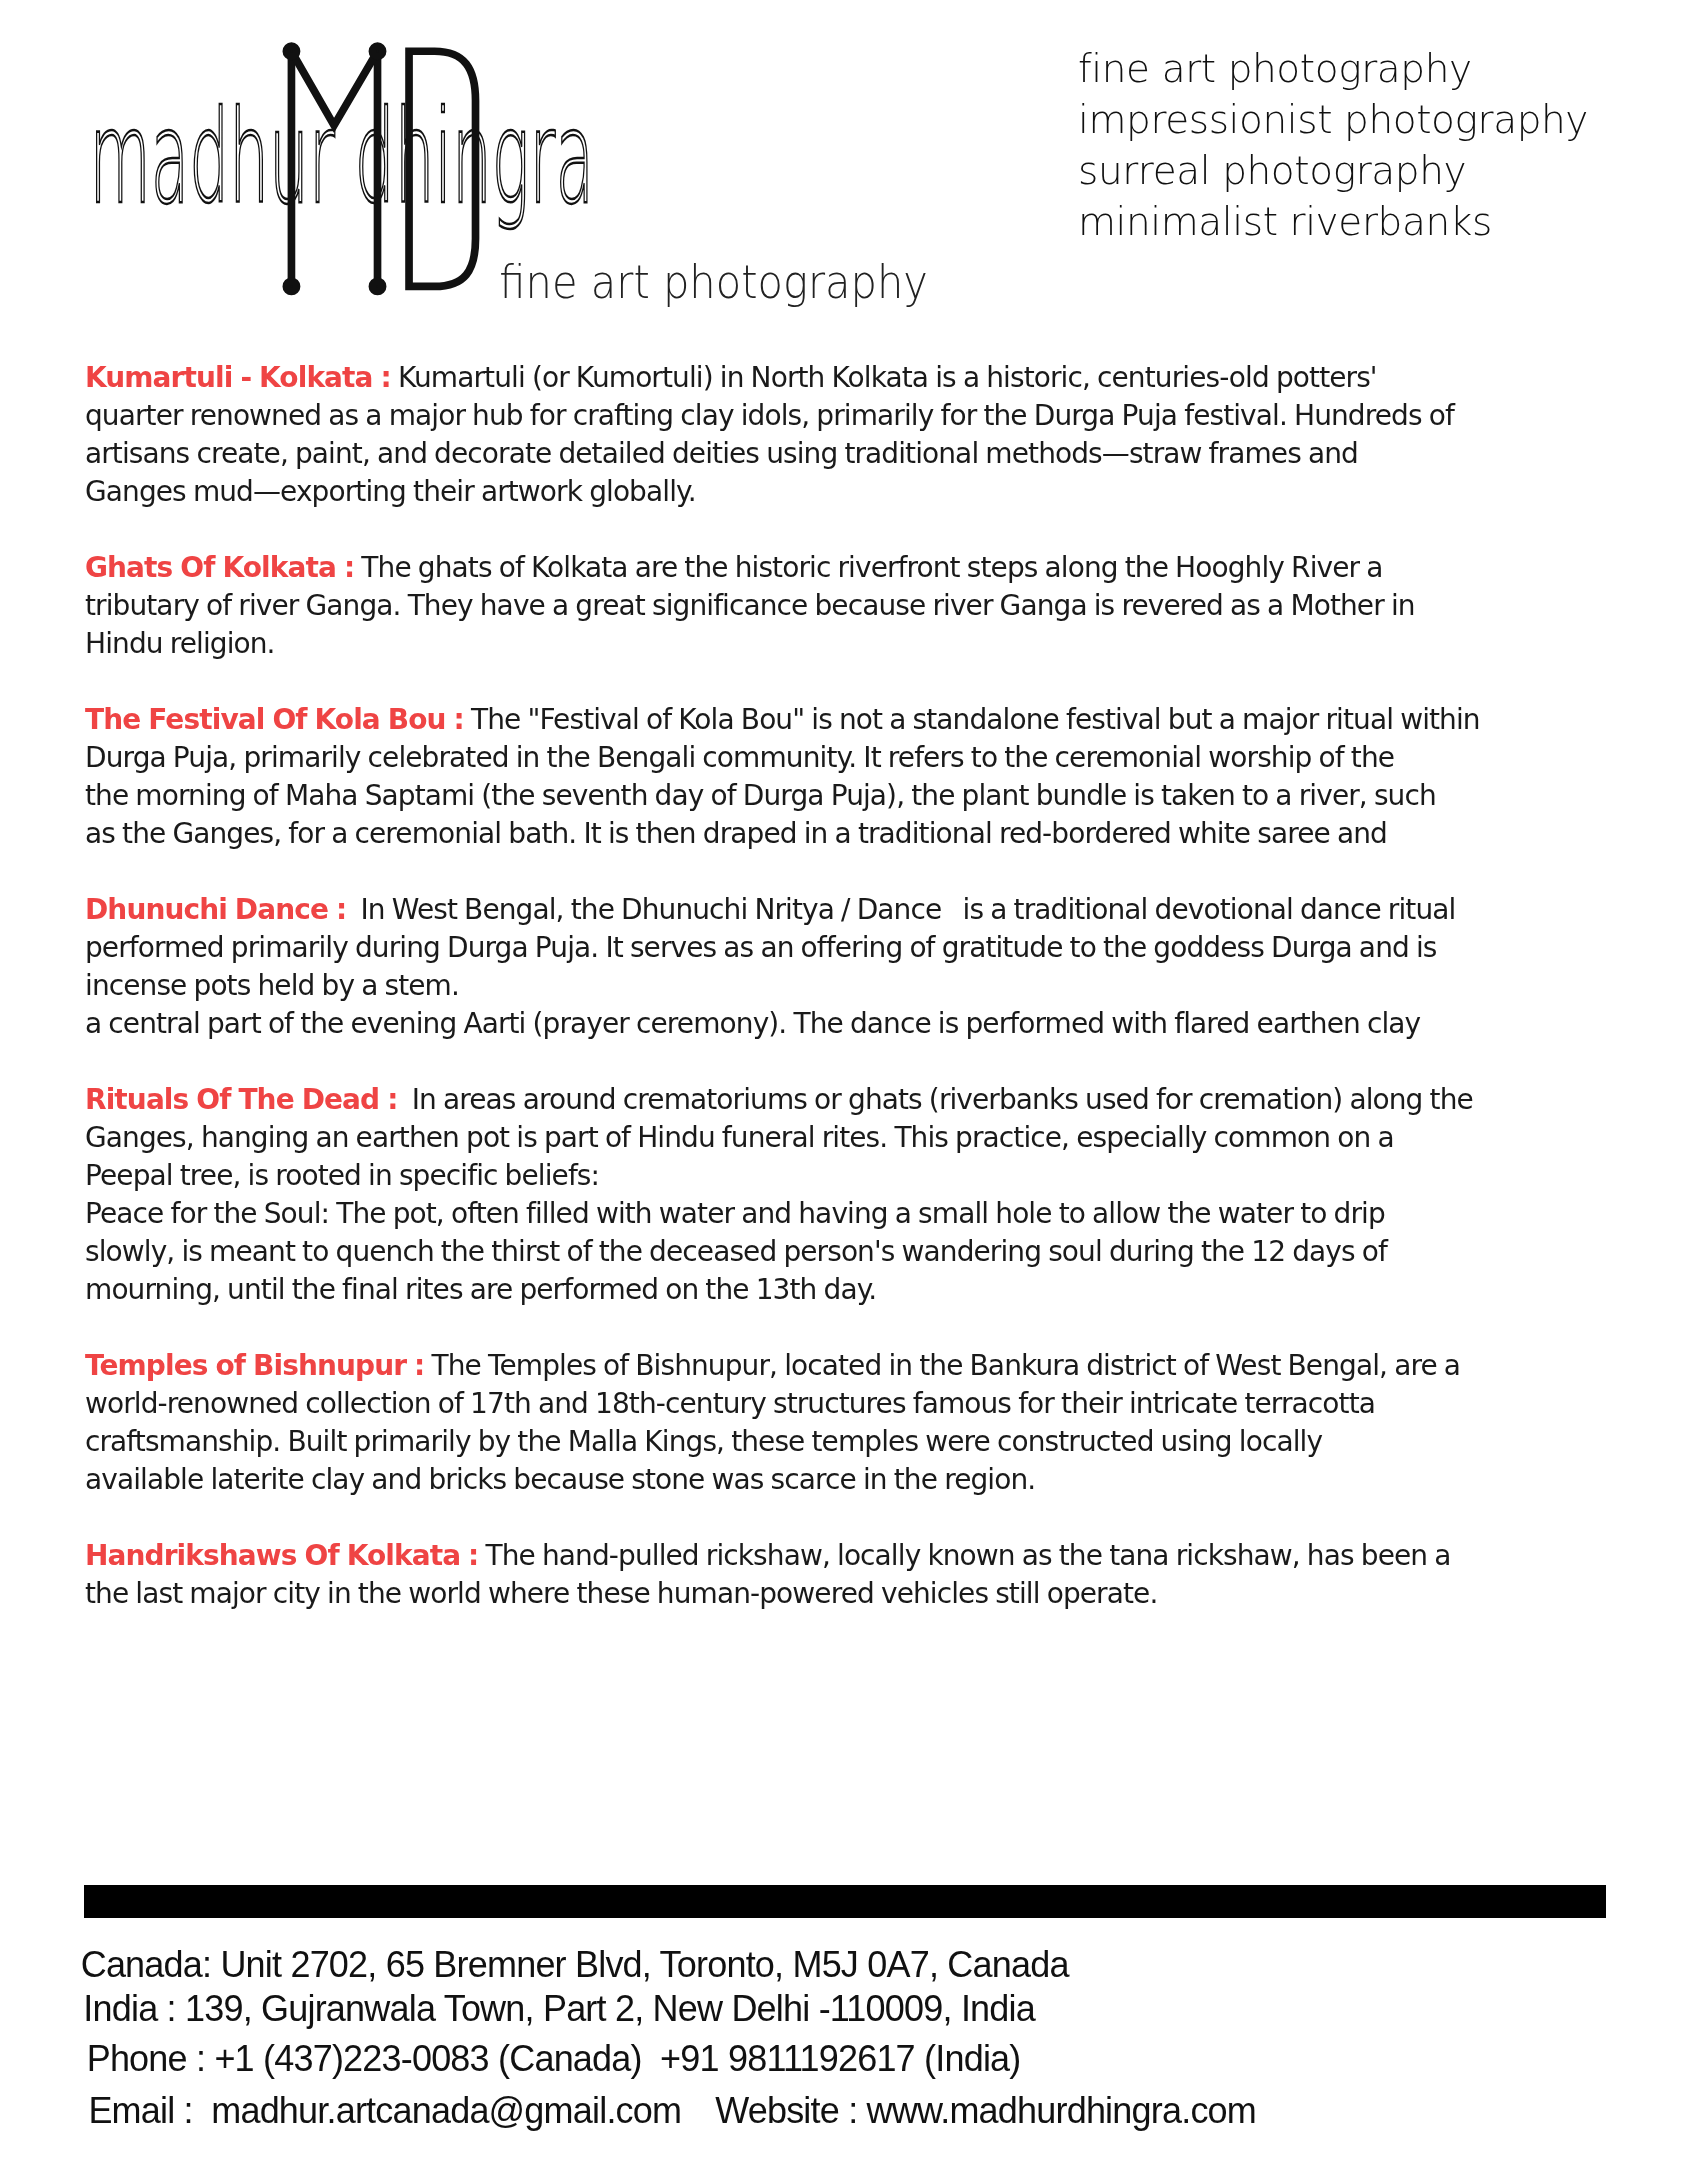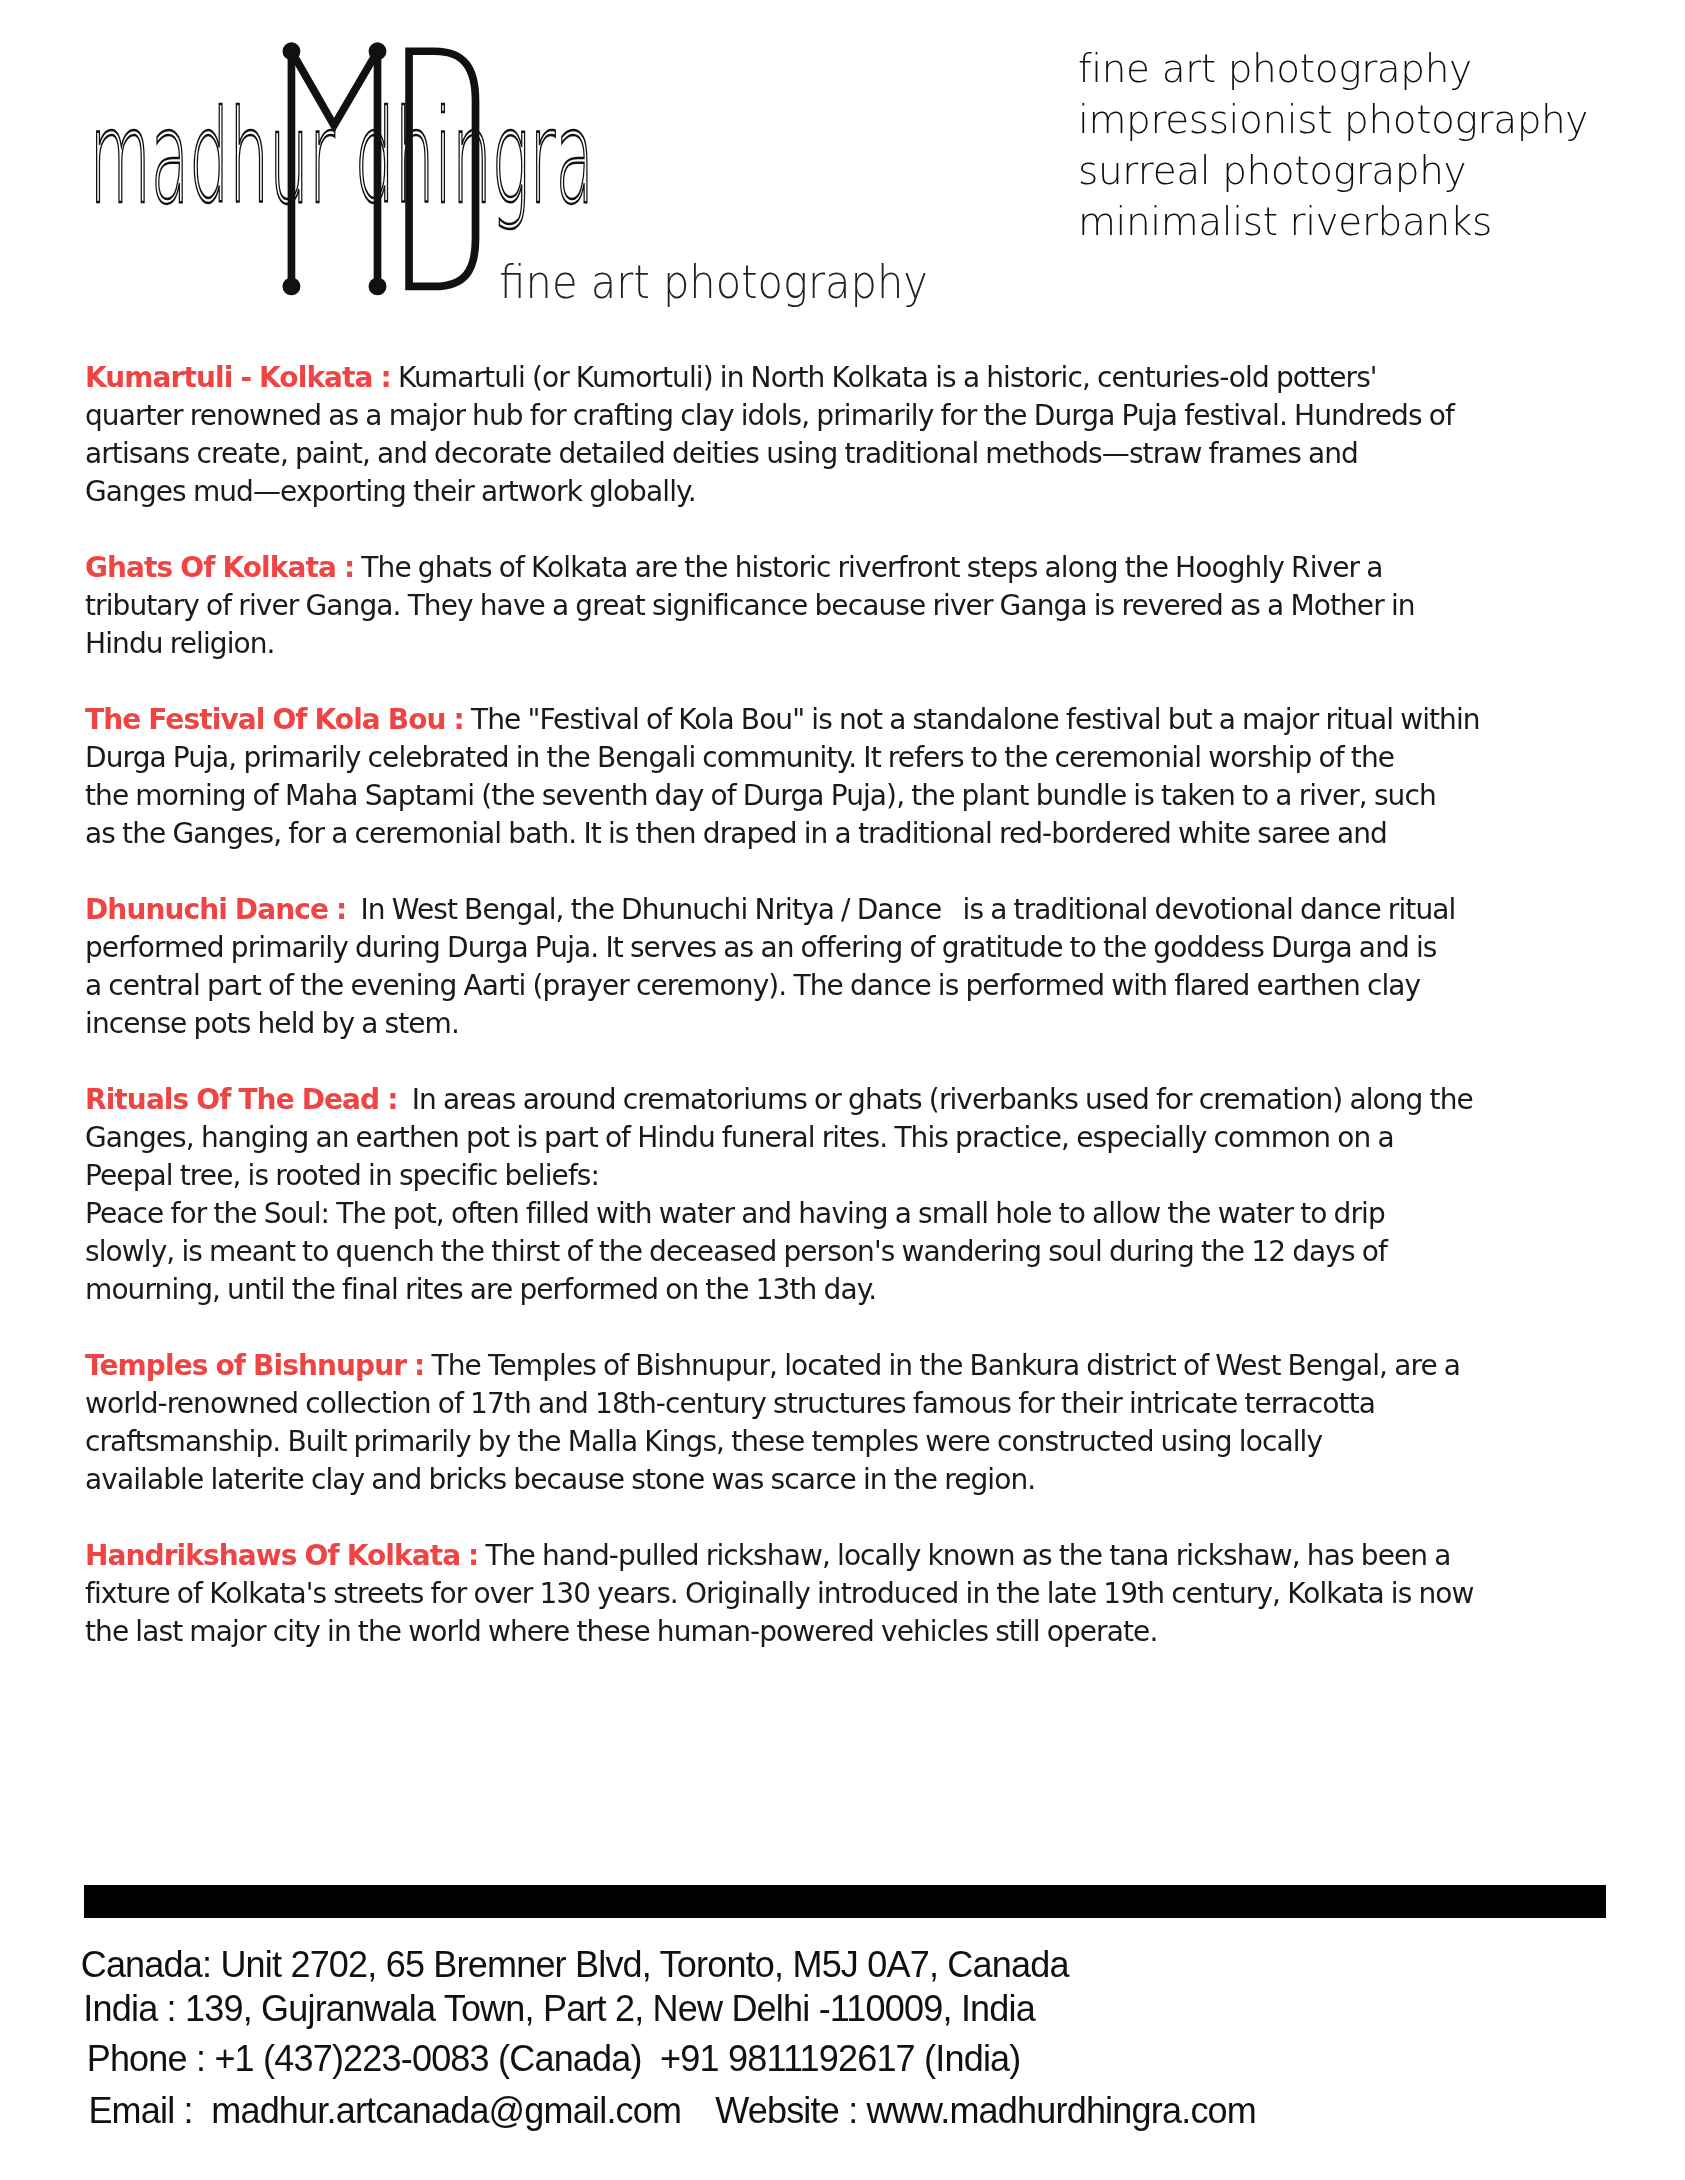--- a/index.html
+++ b/index.html
@@ -70,40 +70,39 @@
   </p>
   <p class="para">
     <span class="line"><span class="title">The Festival Of Kola Bou :</span> <span>The "Festival of Kola Bou" is not a standalone festival but a major ritual within</span></span>
     <span class="line">Durga Puja, primarily celebrated in the Bengali community. It refers to the ceremonial worship of the</span>
     <span class="line">the morning of Maha Saptami (the seventh day of Durga Puja), the plant bundle is taken to a river, such</span>
     <span class="line">as the Ganges, for a ceremonial bath. It is then draped in a traditional red-bordered white saree and</span>
   </p>
   <p class="para">
     <span class="line"><span class="title">Dhunuchi Dance :</span> <span style="white-space:pre"> In West Bengal, the Dhunuchi Nritya / Dance   is a traditional devotional dance ritual</span></span>
     <span class="line">performed primarily during Durga Puja. It serves as an offering of gratitude to the goddess Durga and is</span>
+    <span class="line">incense pots held by a stem.</span>
     <span class="line">a central part of the evening Aarti (prayer ceremony). The dance is performed with  flared earthen clay</span>
-    <span class="line">incense pots held by a stem.</span>
   </p>
   <p class="para">
     <span class="line"><span class="title">Rituals Of The Dead :</span> <span style="white-space:pre"> In areas around crematoriums or ghats (riverbanks used for cremation) along the</span></span>
     <span class="line">Ganges, hanging an earthen pot is part of Hindu funeral rites. This practice, especially common on a</span>
     <span class="line">Peepal tree, is rooted in specific beliefs:</span>
     <span class="line">Peace for the Soul: The pot, often filled with water and having a small hole to allow the water to drip</span>
     <span class="line">slowly, is meant to quench the thirst of the deceased person's wandering soul during the 12 days of</span>
     <span class="line">mourning, until the final rites are performed on the 13th day.</span>
   </p>
   <p class="para">
     <span class="line"><span class="title">Temples of Bishnupur :</span> <span>The Temples of Bishnupur, located in the Bankura district of West Bengal, are a</span></span>
     <span class="line">world-renowned collection of 17th and 18th-century structures famous for their intricate terracotta</span>
     <span class="line">craftsmanship. Built primarily by the Malla Kings, these temples were constructed using locally</span>
     <span class="line">available laterite clay and bricks because stone was scarce in the region.</span>
   </p>
   <p class="para">
     <span class="line"><span class="title">Handrikshaws Of Kolkata :</span> <span>The hand-pulled rickshaw, locally known as the tana rickshaw, has been a</span></span>
-    <span class="line">fixture of Kolkata's streets for over 130 years. Originally introduced in the late 19th century, Kolkata is now</span>
     <span class="line">the last major city in the world where these human-powered vehicles still operate.</span>
   </p>
 </div>
 
 <div class="divider"></div>
 
 <div class="footer">
   <div class="f1">Canada: Unit 2702, 65 Bremner Blvd, Toronto, M5J 0A7, Canada</div>
   <div class="f2">India : 139, Gujranwala Town, Part 2, New Delhi -110009, India</div>
   <div class="f3" style="white-space:pre">Phone : +1 (437)223-0083 (Canada)  +91 9811192617 (India)</div>

